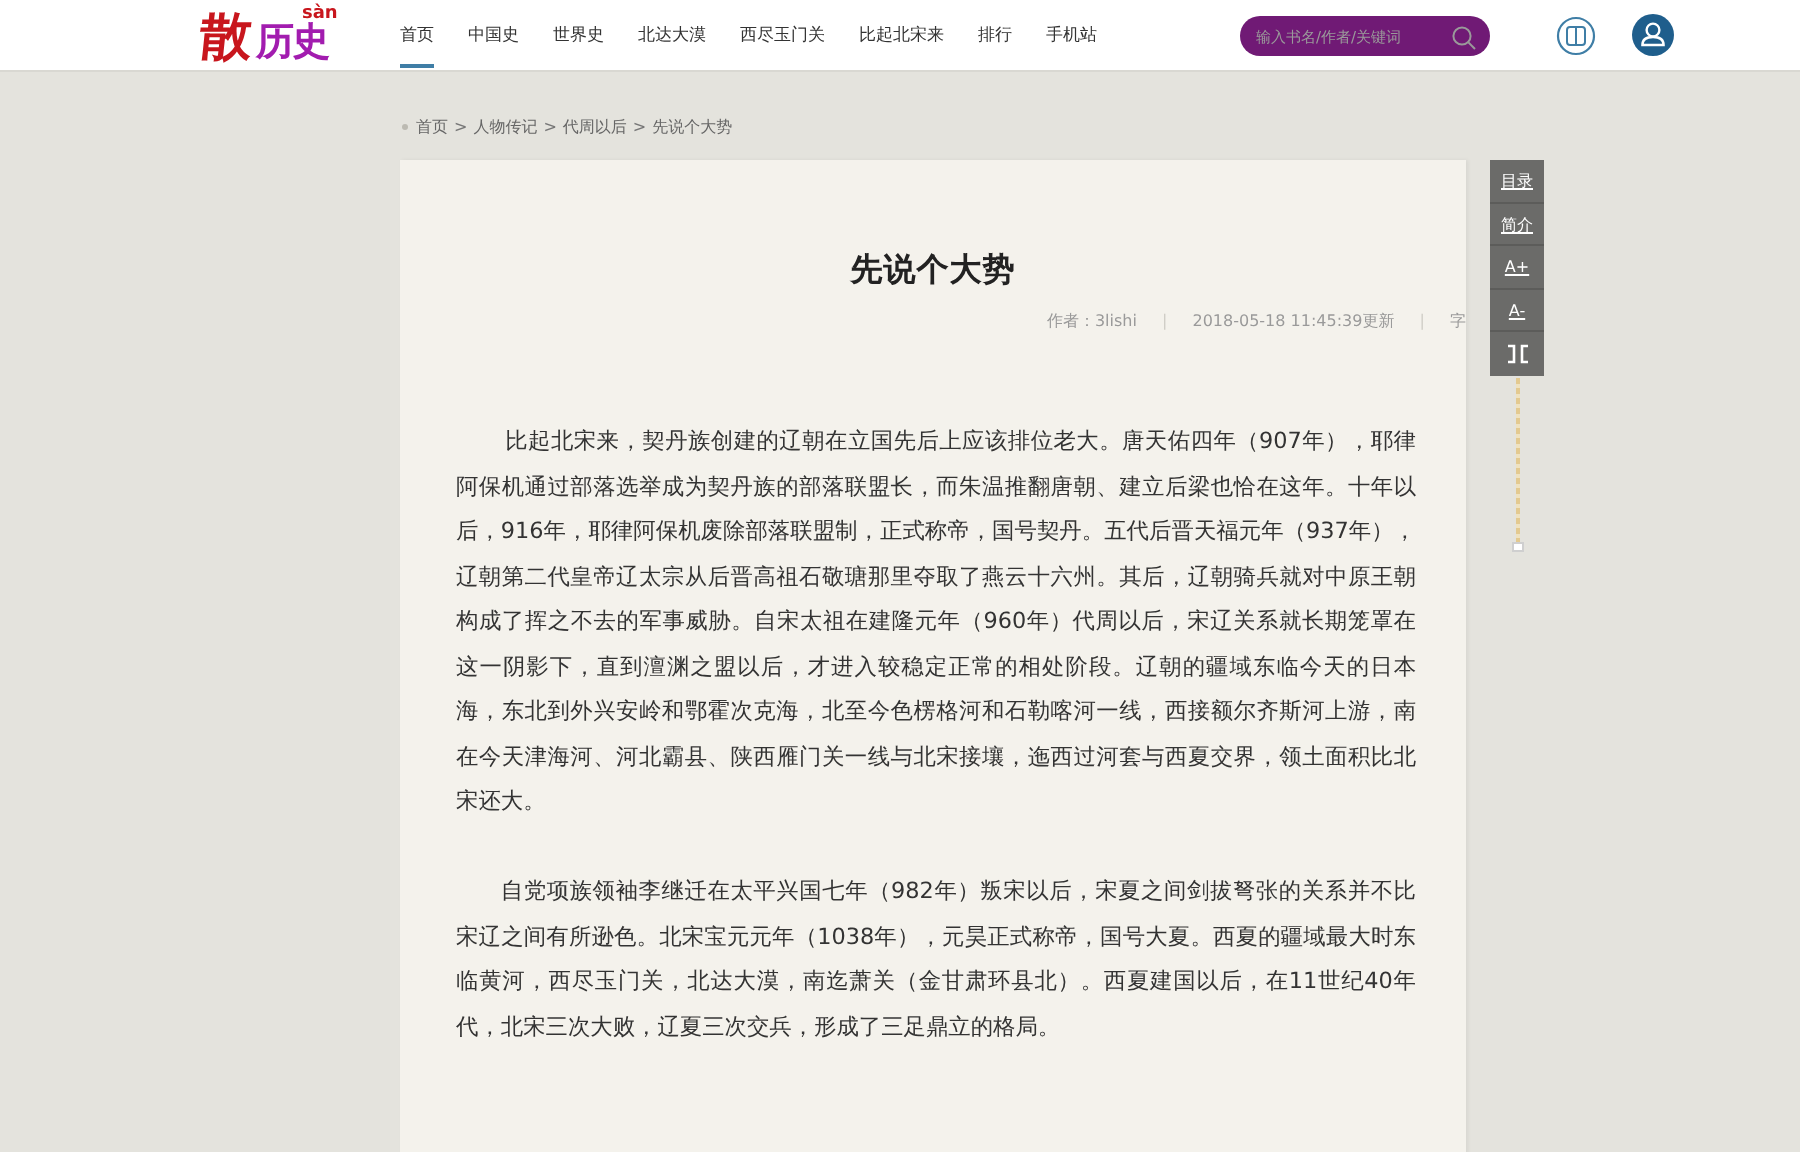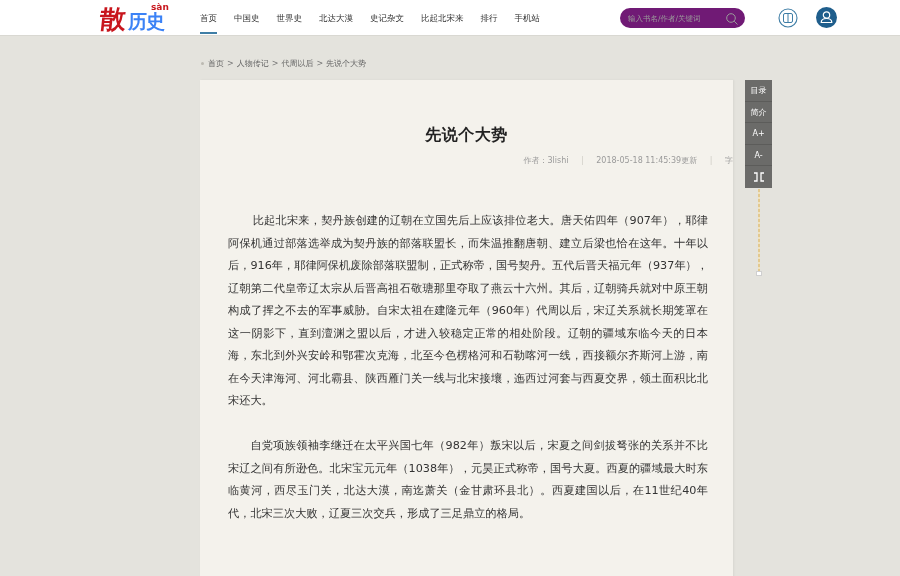--- a/index.html
+++ b/index.html
@@ -24,21 +24,21 @@
     font-size: 26px; font-weight: bold; color: #c8161d;
     line-height: 30px; letter-spacing: -1px;
     transform: skewX(-6deg);
   }
   .logo-pinyin {
     position: absolute; left: 30px; top: 0px;
     font-size: 9px; font-weight: bold; color: #c8161d; line-height: 10px; padding-left: 21px;
   }
   .logo-lishi {
     position: absolute; left: 28px; top: 7px;
-    font-size: 19px; font-weight: bold; color: #3b82f6; line-height: 24px;
+    font-size: 19px; font-weight: bold; color: #a21caf; line-height: 24px;
     letter-spacing: -1px;
   }
   .nav {
     position: absolute; left: 200px; top: 0; height: 36px;
     display: flex; align-items: center;
   }
   .nav-item {
     position: relative;
     font-size: 8.5px; color: #333; margin-right: 17px;
     height: 36px; line-height: 36px; cursor: pointer;
@@ -106,20 +106,21 @@
   }
   .content p:first-child { text-indent: 2.2em; }
   .toolbar {
     position: absolute; left: 745px; top: 80px; width: 27px;
     background: #6b6b69;
   }
   .tool-item {
     height: 21.6px; line-height: 21.6px; text-align: center;
     font-size: 8px; color: #fff; cursor: pointer;
     border-bottom: 1px solid #5c5c5a;
+    text-decoration: underline;
   }
   .tool-item:last-child { border-bottom: none; }
   .progress-track {
     position: absolute; left: 758px; top: 189px; width: 2px; height: 84px;
     background: repeating-linear-gradient(to bottom, #e3c98f 0 3px, #efe2c0 3px 5px);
   }
   .progress-handle {
     position: absolute; left: 756px; top: 271px; width: 6px; height: 5px;
     background: #fff; border: 1px solid #cfcfcf;
   }
@@ -132,21 +133,21 @@
     <span class="logo-san">散</span>
     <span class="logo-pinyin">sàn</span>
     <span class="logo-lishi">历史</span>
   </div>
 
   <nav class="nav">
     <a class="nav-item active">首页</a>
     <a class="nav-item">中国史</a>
     <a class="nav-item">世界史</a>
     <a class="nav-item">北达大漠</a>
-    <a class="nav-item">史记杂文</a>
+    <a class="nav-item">西尽玉门关</a>
     <a class="nav-item">比起北宋来</a>
     <a class="nav-item">排行</a>
     <a class="nav-item">手机站</a>
   </nav>
 
   <div class="search">
     <input type="text" placeholder="输入书名/作者/关键词" style="">
     <span class="search-icon">
       <svg width="14" height="14" viewBox="0 0 14 14">
         <circle cx="6" cy="6" r="4.3" fill="none" stroke="#9a9a9a" stroke-width="1"></circle>

